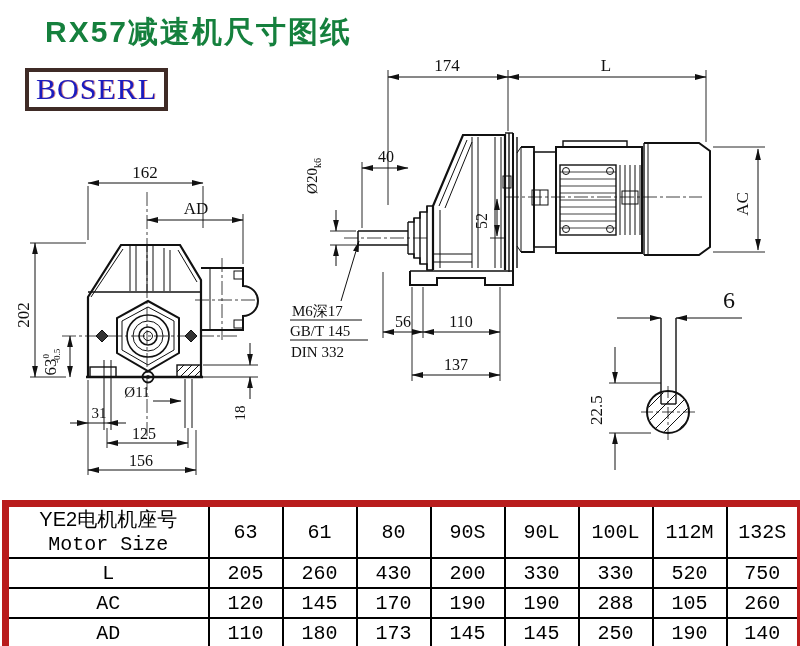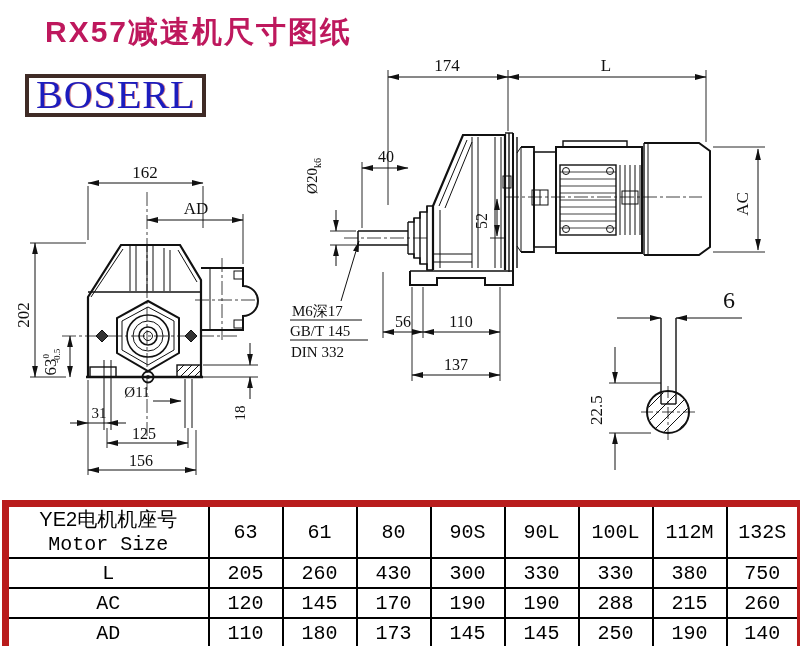--- a/index.html
+++ b/index.html
@@ -1,23 +1,23 @@
 <!DOCTYPE html>
 <html><head>
 <meta charset="utf-8">
 <style>
   html,body{margin:0;padding:0;background:#fff;}
   #stage{position:relative;width:800px;height:646px;background:#fff;overflow:hidden;
          font-family:"Liberation Sans",sans-serif;color:#111;}
   #drawing{position:absolute;left:0;top:0;}
   .title{position:absolute;left:45px;top:12px;font-size:30px;font-weight:bold;
-         letter-spacing:2px;color:#be185d;white-space:nowrap;}
-  .logo{position:absolute;left:25px;top:74px;border:4px solid #3f2b26;background:#fff;
+         letter-spacing:2px;color:#15803d;white-space:nowrap;}
+  .logo{position:absolute;left:25px;top:68px;border:4px solid #3f2b26;background:#fff;
         padding:0 7px;height:35px;line-height:34px;
-        font-family:"Liberation Serif",serif;font-size:40px;color:#1c1cbe;
+        font-family:"Liberation Serif",serif;font-size:30px;color:#1c1cbe;
         text-shadow:1px 0 0 rgba(190,40,40,.55);letter-spacing:1px;}
   table.dim{position:absolute;left:2px;top:500px;width:795px;border-collapse:collapse;
             table-layout:fixed;border:7px solid #b91c1c;}
   table.dim td{border:2px solid #000;text-align:center;vertical-align:middle;
                font-family:"Liberation Mono",monospace;font-size:20px;color:#000;
                padding:0;height:28px;}
   td.hd{height:56px;font-size:19px;line-height:1.25;}
   .svgtxt{font-family:"Liberation Serif",serif;fill:#111;}
 </style>
 </head>
@@ -335,35 +335,35 @@
       <td class="hd">90L</td>
       <td class="hd">100L</td>
       <td class="hd">112M</td>
       <td class="hd">132S</td>
     </tr>
     <tr>
       <td>L</td>
       <td>205</td>
       <td>260</td>
       <td>430</td>
-      <td>300</td>
+      <td>200</td>
       <td>330</td>
       <td>330</td>
-      <td>380</td>
+      <td>520</td>
       <td>750</td>
     </tr>
     <tr>
       <td>AC</td>
       <td>120</td>
       <td>145</td>
       <td>170</td>
       <td>190</td>
       <td>190</td>
       <td>288</td>
-      <td>215</td>
+      <td>105</td>
       <td>260</td>
     </tr>
     <tr>
       <td>AD</td>
       <td>110</td>
       <td>180</td>
       <td>173</td>
       <td>145</td>
       <td>145</td>
       <td>250</td>

